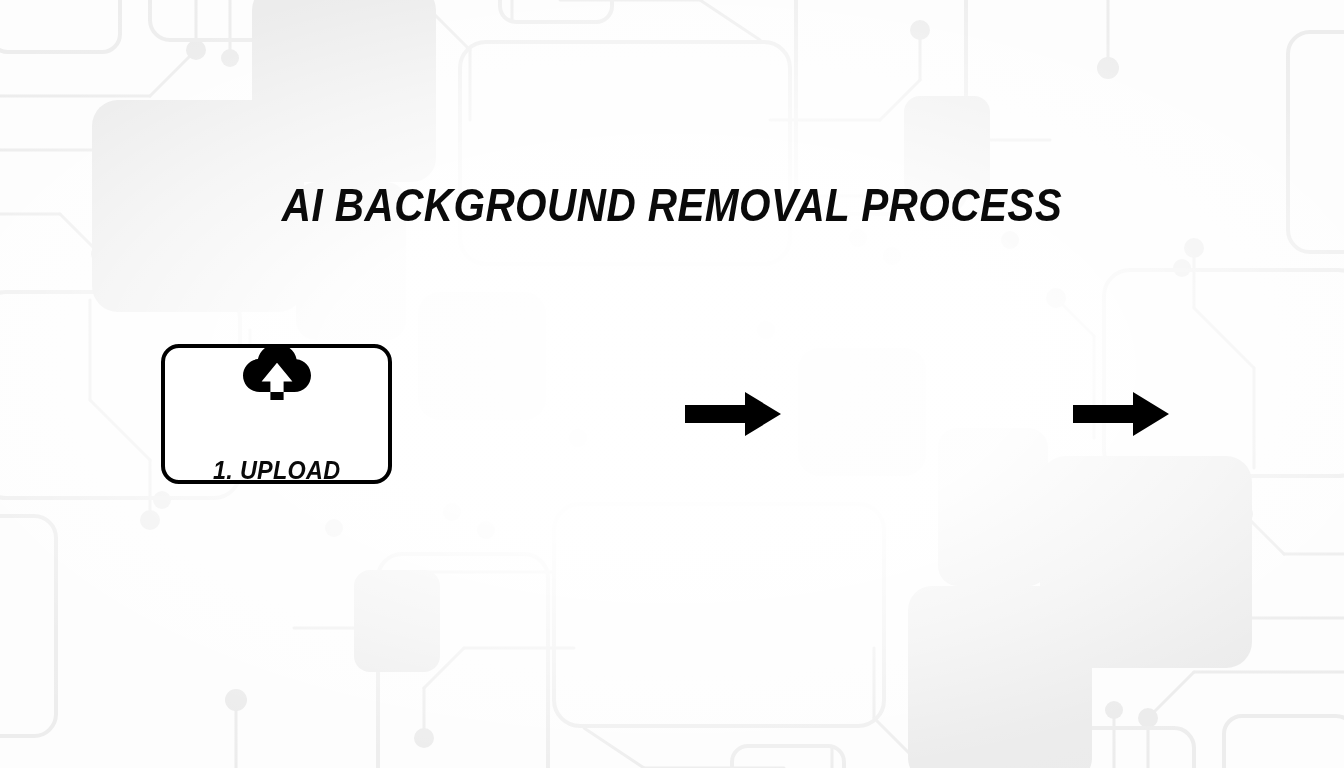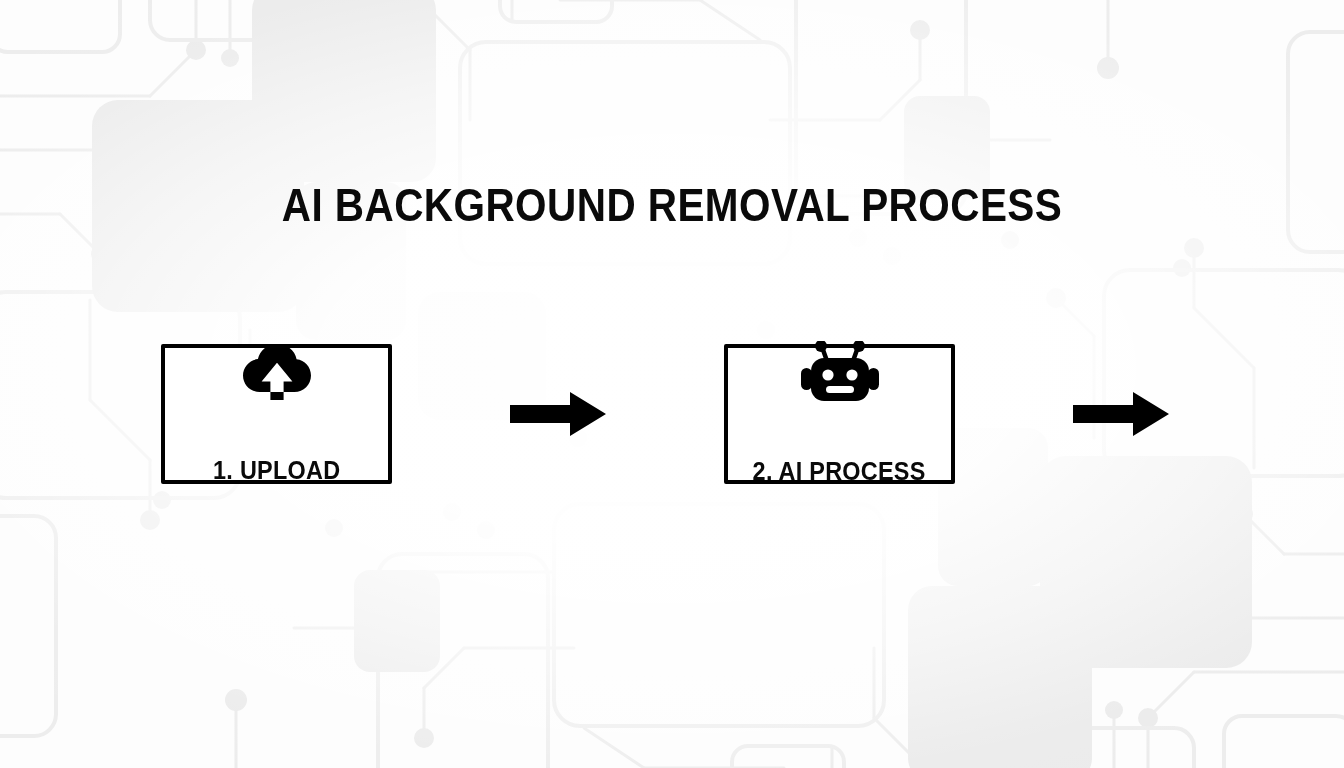--- a/index.html
+++ b/index.html
@@ -40,20 +40,21 @@
         rgba(255,255,255,0.08) 85%,
         rgba(255,255,255,0) 100%);
   }
 
   
   #content {
     position:relative;
     z-index:2;
     width:1344px;
     height:572px;
+    font-style:italic;
   }
 
   #page-title {
     position:absolute;
     left:0;
     top:178px;
     width:1344px;
     text-align:center;
     font-family:"Liberation Sans Narrow","Liberation Sans", sans-serif;
     font-weight:bold;
@@ -73,21 +74,21 @@
     height:140px;
     display:flex;
     align-items:center;
     justify-content:space-between;
   }
 
   .step-card {
     width:231px;
     height:140px;
     border:4px solid #000;
-    border-radius:2px;
+    border-radius:18px;
     background:#ffffff;
     display:flex;
     flex-direction:column;
     align-items:center;
     justify-content:center;
     flex:0 0 auto;
     gap:47px;
   }
 
   .step-icon {
@@ -232,43 +233,20 @@
       </div>
       <div class="step-label">1. UPLOAD</div>
     </div>
 
     <div class="flow-arrow">
       <svg width="96" height="44" viewBox="0 0 96 44" xmlns="http://www.w3.org/2000/svg">
         <path fill="#000000" d="M0 13 L60 13 L60 0 L96 22 L60 44 L60 31 L0 31 Z"></path>
       </svg>
     </div>
 
-    <div class="step-card">
-      <div class="step-icon">
-        <svg width="86" height="62" viewBox="0 0 86 62" xmlns="http://www.w3.org/2000/svg">
-
-          <path d="M30 20 L25 6" stroke="#000" stroke-width="4.5" stroke-linecap="round" fill="none"></path>
-          <path d="M56 20 L61 6" stroke="#000" stroke-width="4.5" stroke-linecap="round" fill="none"></path>
-
-          <circle cx="24" cy="5" r="6" fill="#000"></circle>
-          <circle cx="62" cy="5" r="6" fill="#000"></circle>
-
-          <rect x="4" y="27" width="11" height="22" rx="5.5" fill="#000"></rect>
-          <rect x="71" y="27" width="11" height="22" rx="5.5" fill="#000"></rect>
-
-          <rect x="14" y="17" width="58" height="43" rx="13" fill="#000"></rect>
-
-          <circle cx="31" cy="34" r="5.6" fill="#ffffff"></circle>
-          <circle cx="55" cy="34" r="5.6" fill="#ffffff"></circle>
-
-          <rect x="29" y="45" width="28" height="7" rx="3.5" fill="#ffffff"></rect>
-        </svg>
-      </div>
-      <div class="step-label">2. AI PROCESS</div>
-    </div>
 
     <div class="flow-arrow">
       <svg width="96" height="44" viewBox="0 0 96 44" xmlns="http://www.w3.org/2000/svg">
         <path fill="#000000" d="M0 13 L60 13 L60 0 L96 22 L60 44 L60 31 L0 31 Z"></path>
       </svg>
     </div>
 
 
   </div>
 </div>

